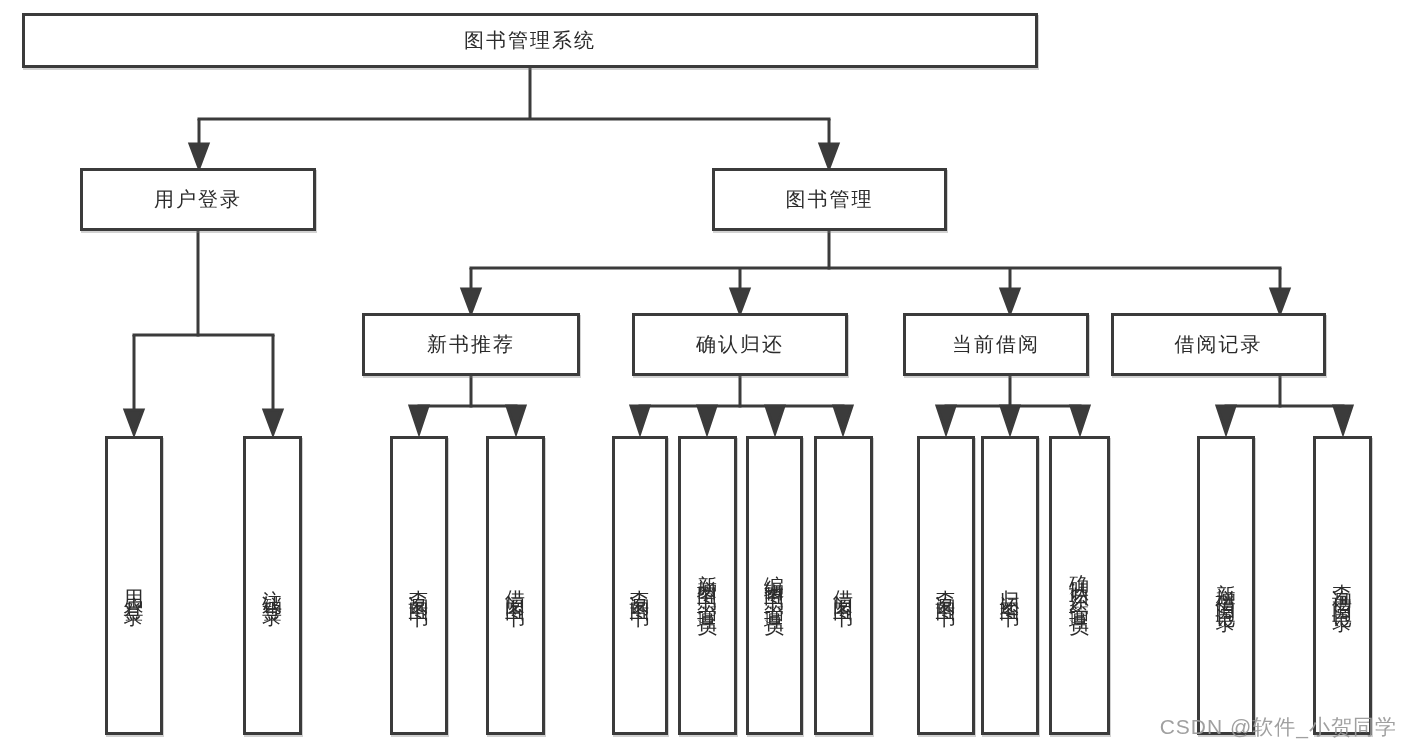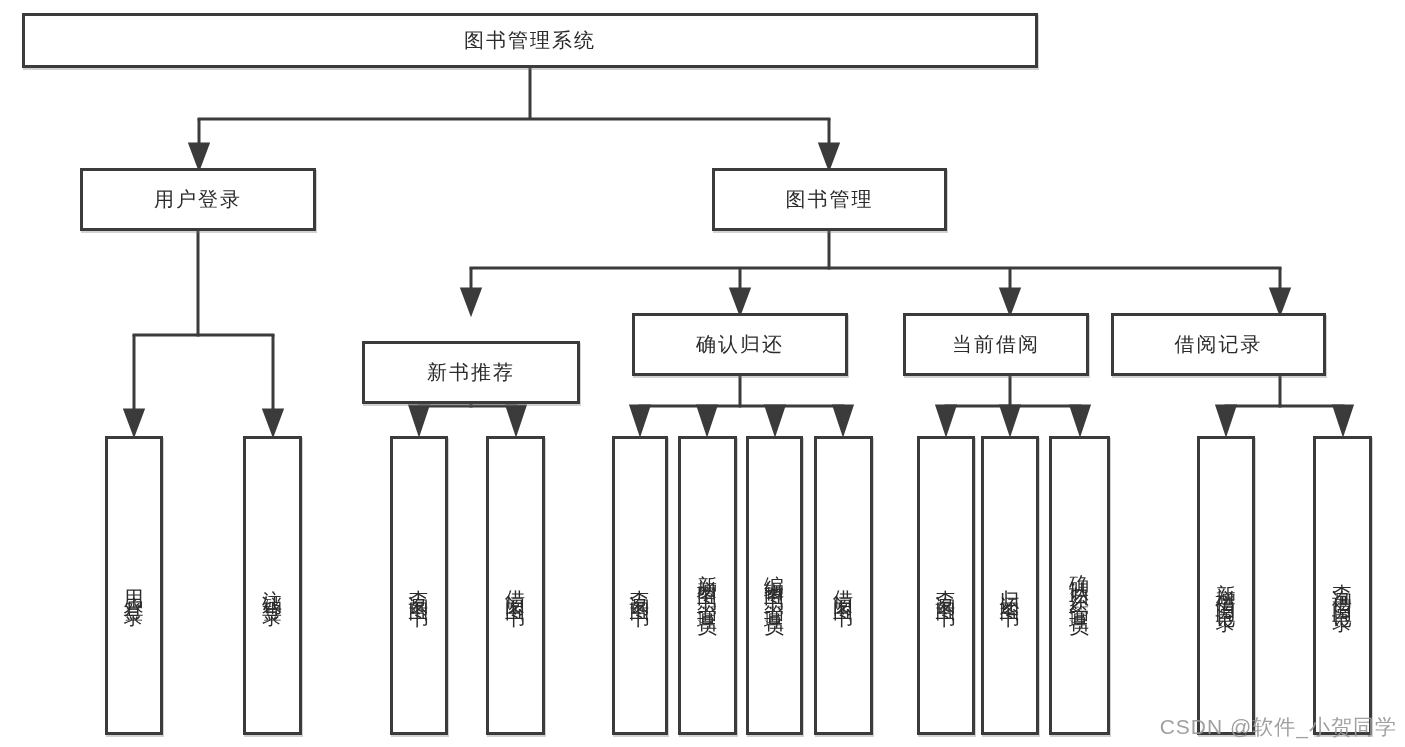--- a/index.html
+++ b/index.html
@@ -108,21 +108,21 @@
       <polygon points="1217,406 1235,406 1226,433"></polygon>
       <polygon points="1334,406 1352,406 1343,433"></polygon>
     </g>
   </svg>
 
   <div class="box hbox" style="left:22px; top:13px; width:1016px; height:55px;">图书管理系统</div>
 
   <div class="box hbox" style="left:80px; top:168px; width:236px; height:63px;">用户登录</div>
   <div class="box hbox" style="left:712px; top:168px; width:235px; height:63px;">图书管理</div>
 
-  <div class="box hbox" style="left:362px; top:313px; width:218px; height:63px;margin-top:28px;">新书推荐</div>
+  <div class="box hbox" style="left:362px; top:313px; width:218px; height:63px;">新书推荐</div>
   <div class="box hbox" style="left:632px; top:313px; width:216px; height:63px;">确认归还</div>
   <div class="box hbox" style="left:903px; top:313px; width:186px; height:63px;">当前借阅</div>
   <div class="box hbox" style="left:1111px; top:313px; width:215px; height:63px;">借阅记录</div>
 
   <div class="box vbox" style="left:105px; top:436px; width:58px; height:299px;">用户登录</div>
   <div class="box vbox" style="left:243px; top:436px; width:59px; height:299px;">注销登录</div>
 
   <div class="box vbox" style="left:390px; top:436px; width:58px; height:299px;">查询图书</div>
   <div class="box vbox" style="left:486px; top:436px; width:59px; height:299px;">借阅图书</div>
 

